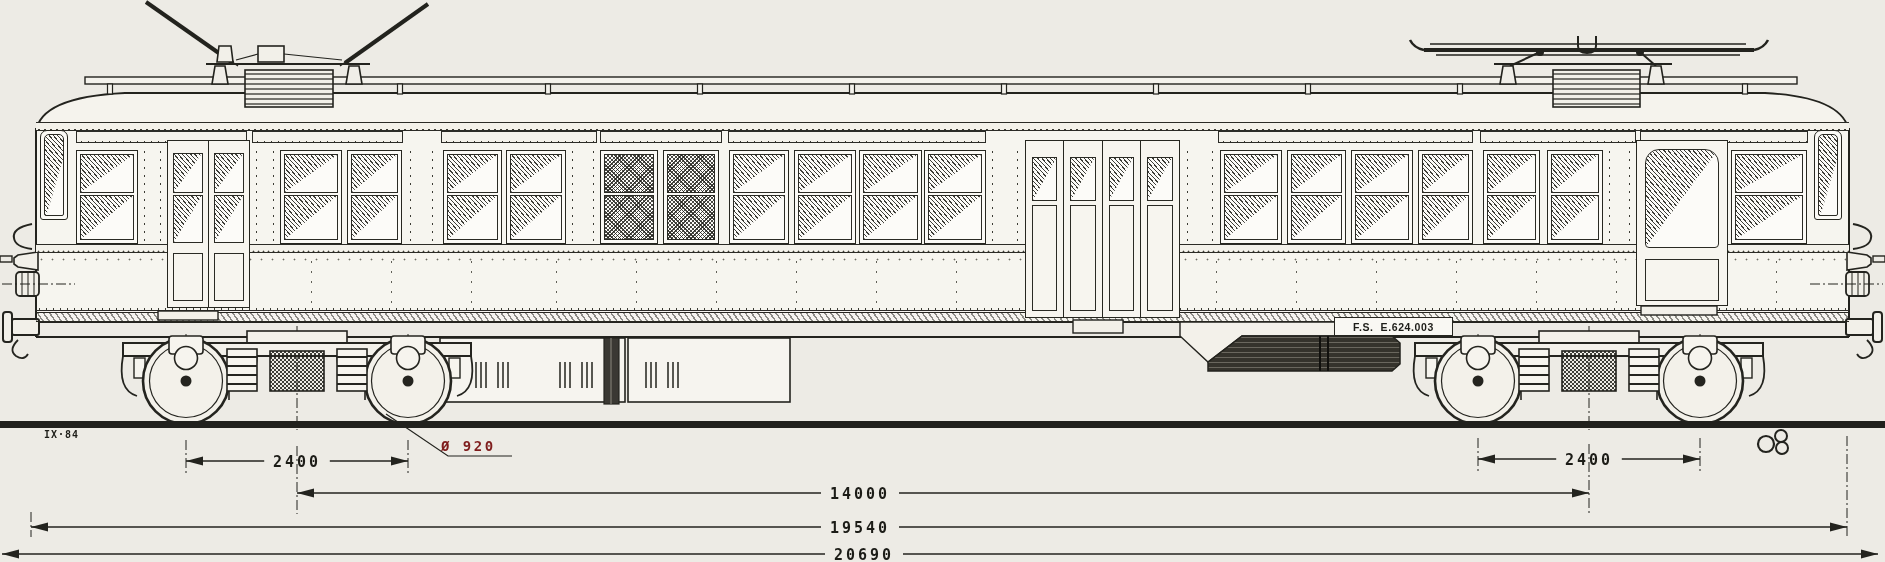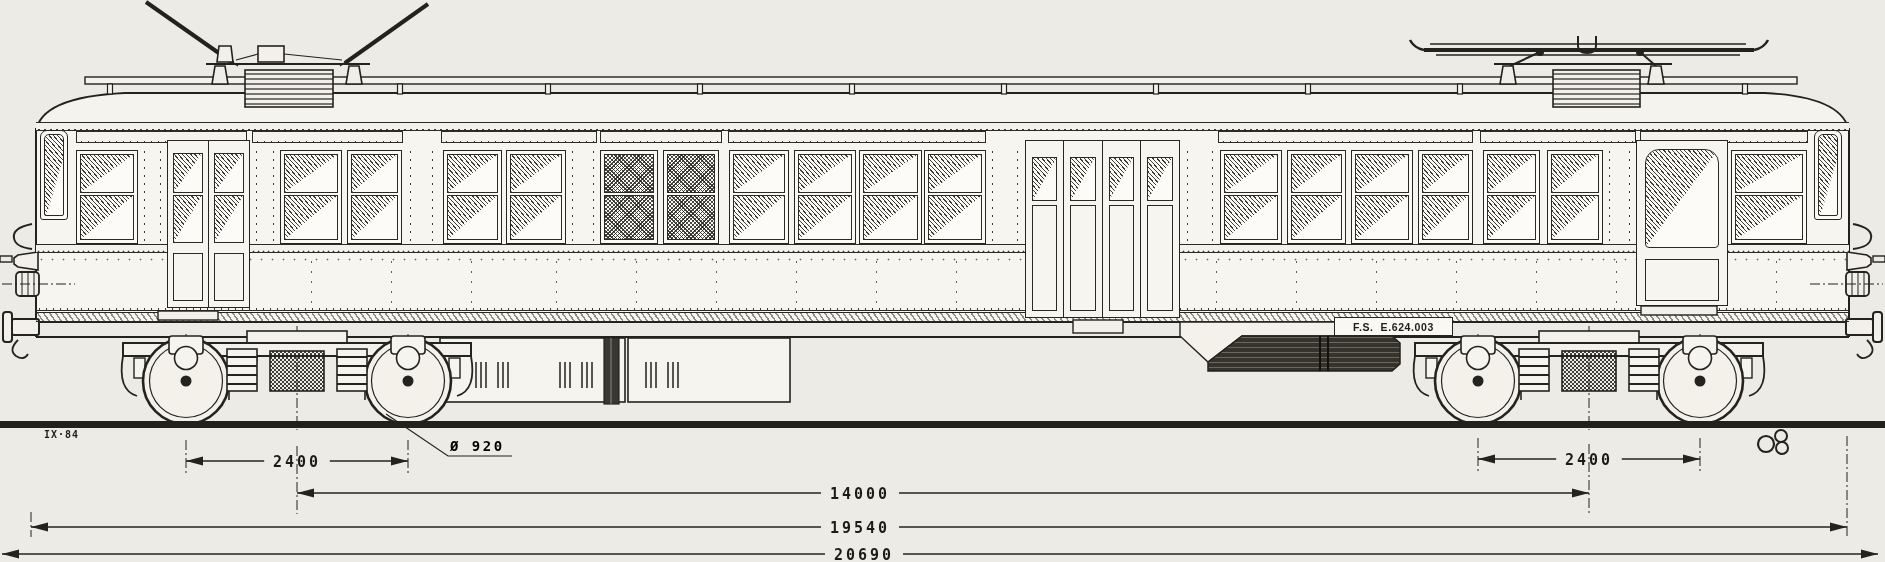--- a/index.html
+++ b/index.html
@@ -56,21 +56,21 @@
   .leaf.last{border-right:none;}
   .dpane{position:absolute;border:1.3px solid #2a2a24;background:#fcfbf8;overflow:hidden;}
   .dpanel{position:absolute;border:1.2px solid #2a2a24;background:#f7f5ef;}
   
   .plate{position:absolute;left:1334px;top:317px;width:119px;height:19px;z-index:4;
     background:#f9f8f3;border:1.4px solid #26261f;display:flex;align-items:center;justify-content:center;
     font:bold 10.5px "Liberation Sans",sans-serif;letter-spacing:.6px;white-space:pre;
     box-sizing:border-box;color:#1d1d18;}
   .datemark{position:absolute;left:44px;top:429px;z-index:4;color:#1d1d18;
     font:bold 10px "DejaVu Sans Mono",monospace;letter-spacing:1px;}
-  .wheeldia{position:absolute;left:450px;top:438px;z-index:4;color:#000000;
+  .wheeldia{position:absolute;left:441px;top:438px;z-index:4;color:#7f1d1d;
     font:bold 14px "DejaVu Sans Mono",monospace;letter-spacing:2.5px;text-align:center;}
   text.dimtxt{font:bold 15px "DejaVu Sans Mono",monospace;letter-spacing:3px;fill:#1c1c17;}
 </style>
 </head>
 <body>
 
 <div class="canvas">
 
   <svg id="art" class="layer" viewBox="0 0 1885 562" xmlns="http://www.w3.org/2000/svg">
     <defs>

